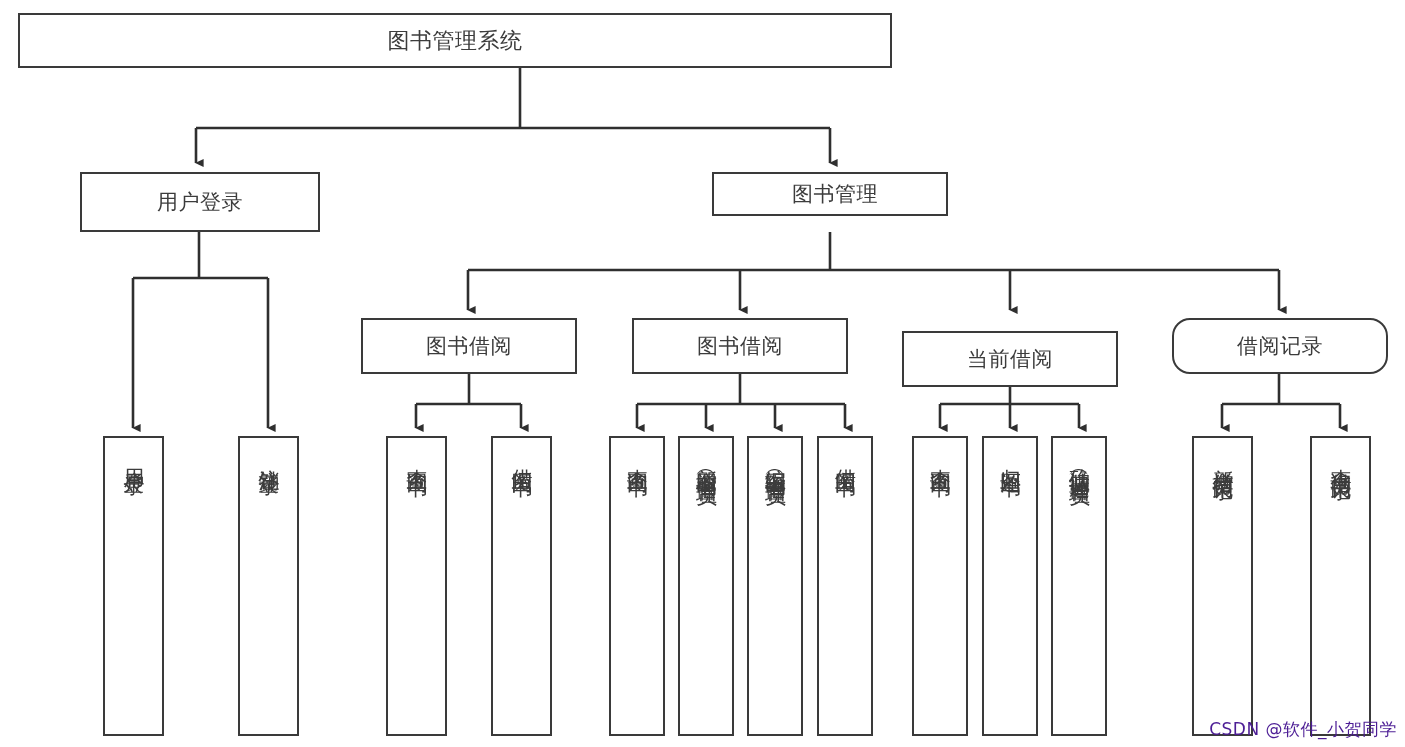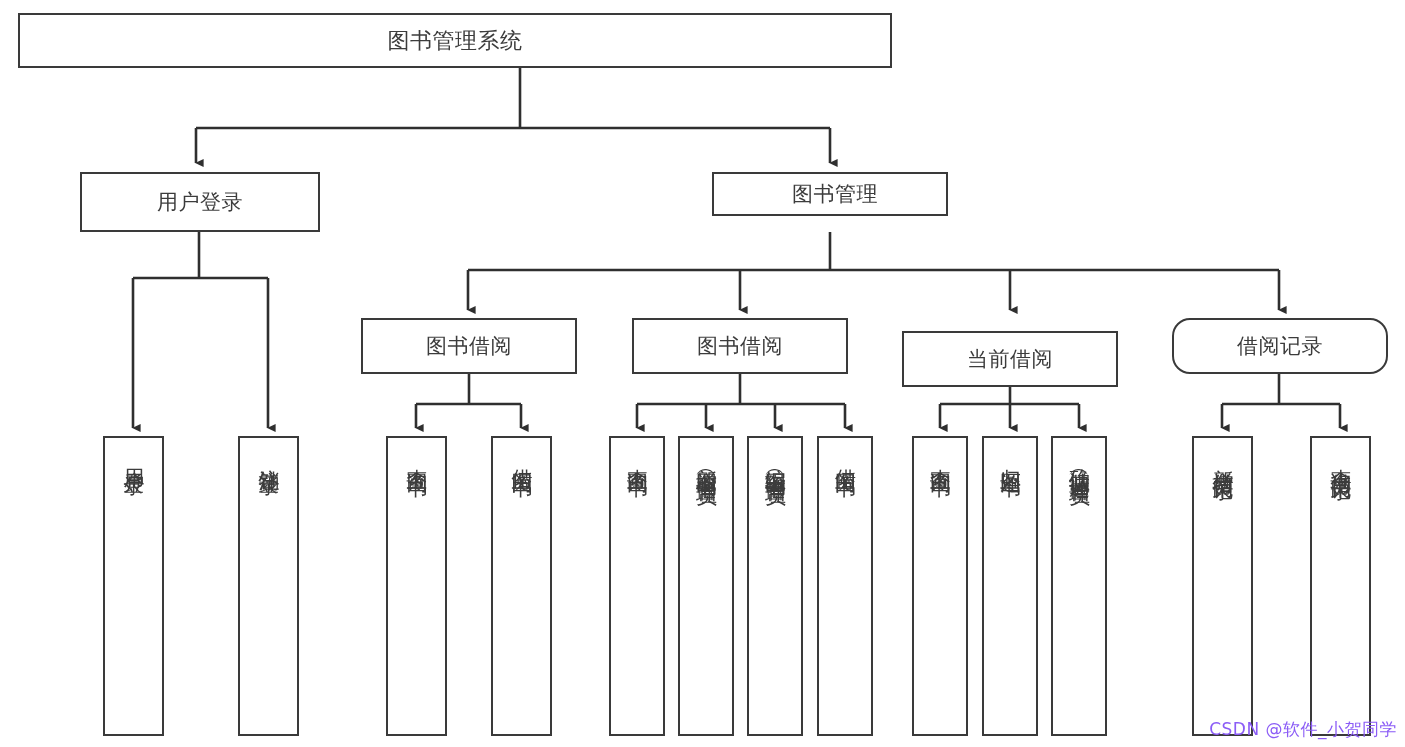--- a/index.html
+++ b/index.html
@@ -58,21 +58,21 @@
     line-height: 1.18;
     letter-spacing: 2.5px;
     white-space: normal;
     max-height: 272px;
   }
   .watermark {
     position: absolute;
     right: 8px;
     bottom: 6px;
     font-size: 17px;
-    color: #8b5cf6;
+    color: #4c1d95;
     letter-spacing: 0.5px;
     white-space: nowrap;
     user-select: none;
   }
 </style>
 </head>
 <body>
 
 <div id="diagram-root">
 

